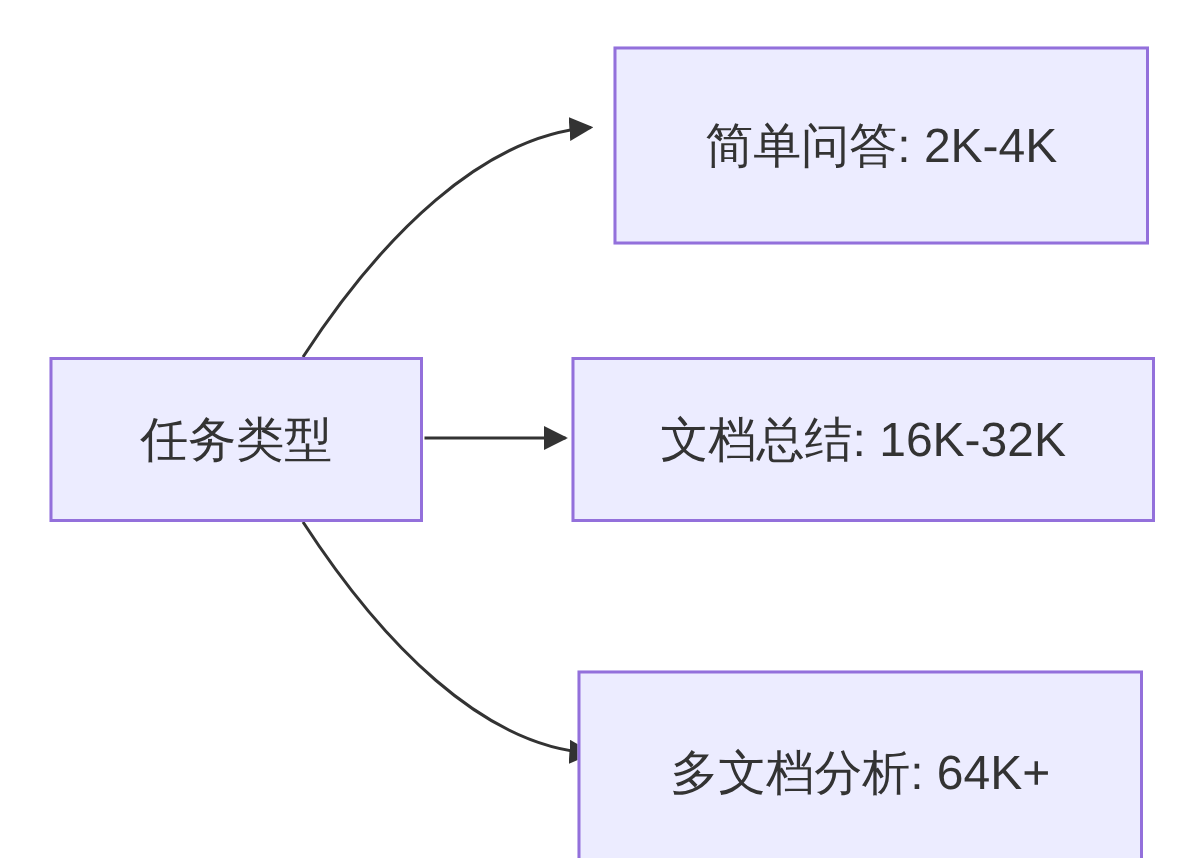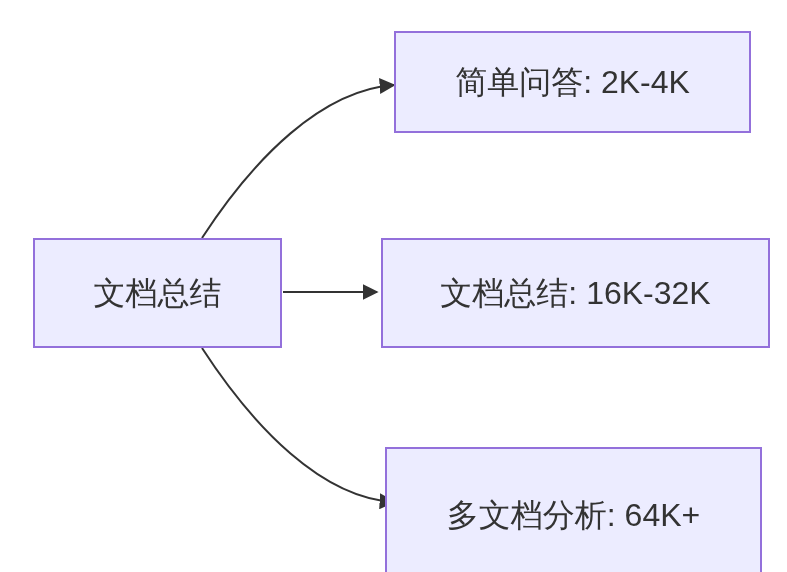--- a/index.html
+++ b/index.html
@@ -31,42 +31,42 @@
     align-items: center;
     justify-content: center;
     text-align: center;
     color: var(--text, #333333);
     font-size: 32px;
     line-height: 1.2;
     white-space: nowrap;
   }
 
   .node-root     { left: 33px;  top: 238px; width: 249px; height: 110px; }
-  .node-qa       { left: 394px; top: 31px;  width: 357px; height: 102px; }
+  .node-qa       { left: 409px; top: 31px;  width: 357px; height: 132px; }
   .node-summary  { left: 381px; top: 238px; width: 389px; height: 110px; }
   .node-multidoc { left: 385px; top: 447px; width: 377px; height: 136px; }
 </style>
 </head>
 <body>
 
 <div class="canvas">
 
   <svg class="edge-layer" width="787" height="572" viewBox="0 0 787 572" xmlns="http://www.w3.org/2000/svg">
     <defs>
       <marker id="arrowhead" viewBox="0 0 10 10" refX="9" refY="5" markerWidth="8" markerHeight="8" markerUnits="strokeWidth" orient="auto">
         <path class="arrowhead-shape" d="M0,0 L10,5 L0,10 z"></path>
       </marker>
     </defs>
     <path class="edge" d="M202,238 C254,158 322,90 394,85" marker-end="url(#arrowhead)"></path>
     <path class="edge" d="M283,292 L377,292" marker-end="url(#arrowhead)"></path>
     <path class="edge" d="M202,348 C254,428 322,498 394,502" marker-end="url(#arrowhead)"></path>
   </svg>
 
   <div class="node node-root">
-    <span>文档总结</span>
+    <span>任务类型</span>
   </div>
 
   <div class="node node-qa">
     <span>简单问答: 2K-4K</span>
   </div>
 
   <div class="node node-summary">
     <span>文档总结: 16K-32K</span>
   </div>
 

